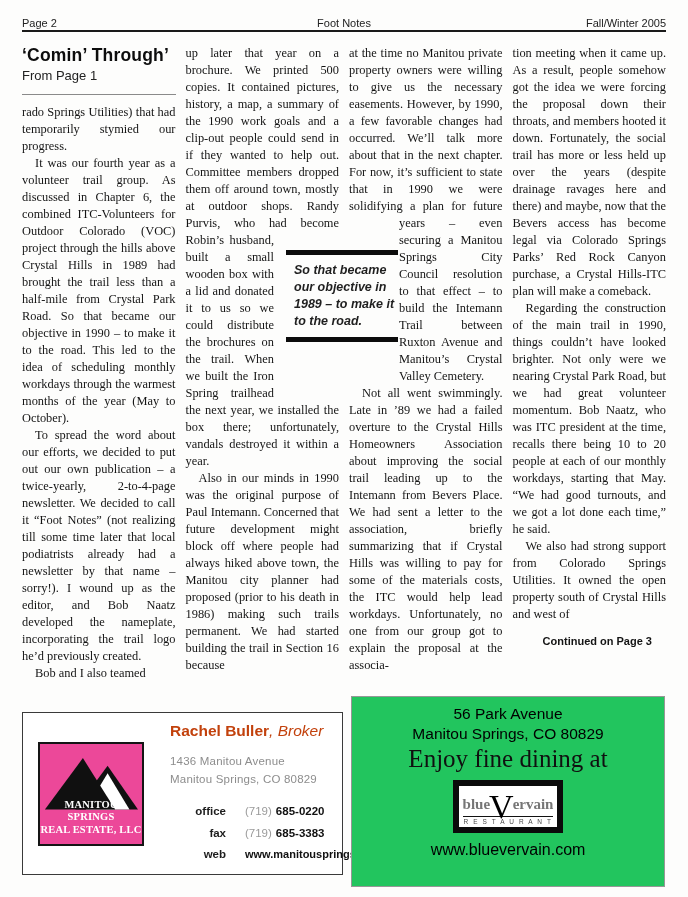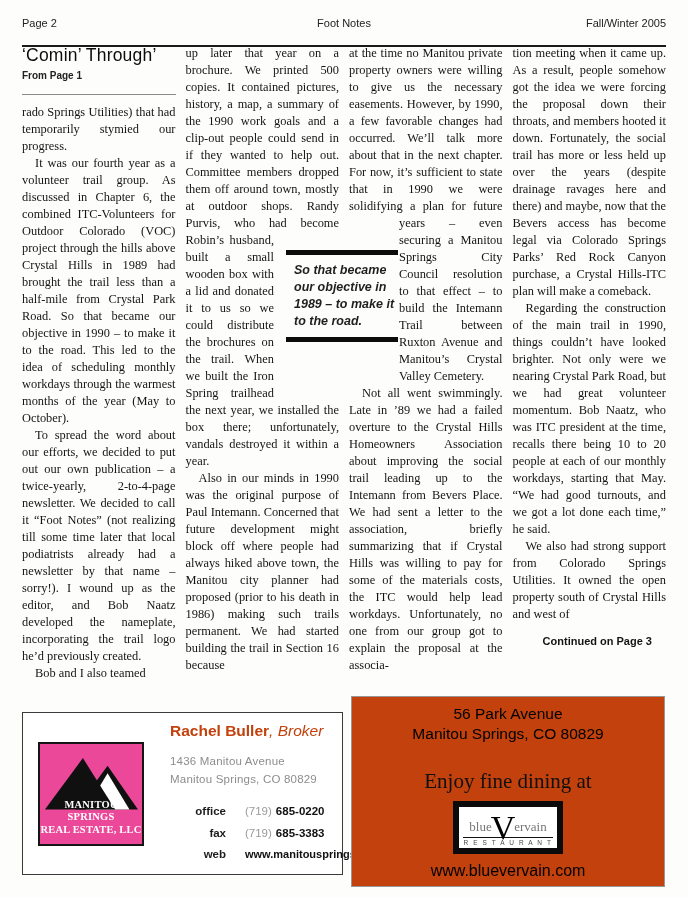--- a/index.html
+++ b/index.html
@@ -2,34 +2,34 @@
 <html><head>
 <meta charset="utf-8">
 <style>
   html,body{margin:0;padding:0;background:#e8e8e8;}
   .page{position:relative;width:688px;height:897px;background:#fdfdfc;margin:0 auto;overflow:hidden;
         font-family:"Liberation Serif",serif;color:#141414;}
 
   
   .masthead{position:absolute;left:22px;top:17px;width:644px;display:flex;
             font-family:"Liberation Sans",sans-serif;font-size:11px;color:#222;
-            border-bottom:2px solid #1a1a1a;padding-bottom:16px;}
+            border-bottom:2px solid #1a1a1a;padding-bottom:1px;}
   .masthead .h-left{flex:1;text-align:left;}
   .masthead .h-center{flex:1;text-align:center;}
   .masthead .h-right{flex:1;text-align:right;}
 
   
   .columns{position:absolute;left:22px;top:45px;width:644px;display:flex;gap:10px;}
   .col{width:153px;flex:1;font-size:12.4px;line-height:17px;text-align:justify;}
   .bp{margin:0;}
   .indent{text-indent:13px;}
 
-  .title{font-family:"Liberation Sans",sans-serif;font-weight:normal;font-size:17.5px;
+  .title{font-family:"Liberation Sans",sans-serif;font-weight:bold;font-size:17.5px;
          line-height:20px;color:#0d0d0d;letter-spacing:.2px;}
-  .subtitle{font-family:"Liberation Sans",sans-serif;font-weight:bold;font-size:10px;
+  .subtitle{font-family:"Liberation Sans",sans-serif;font-weight:normal;font-size:13px;
             color:#222;margin-top:2px;}
   .title-rule{border-bottom:1px solid #8a8a8a;margin:10px 0 9px 0;}
 
   .continued{font-family:"Liberation Sans",sans-serif;font-weight:bold;font-size:11px;
              text-align:right;margin-top:10px;padding-right:14px;}
 
   
   .pull-quote{position:absolute;left:286px;top:250px;width:104px;background:#fdfdfc;
               border-top:5px solid #0c0c0c;border-bottom:5px solid #0c0c0c;
               padding:7px 0 7px 8px;
@@ -56,28 +56,28 @@
   .broker-title{font-style:italic;}
   .re-addr{font-family:"Liberation Sans",sans-serif;font-size:11.5px;line-height:1.55;
            color:#8d8d8d;letter-spacing:.2px;margin-bottom:13px;}
   .contact-row{display:flex;font-family:"Liberation Sans",sans-serif;font-size:11.5px;
                line-height:1.85;}
   .c-label{width:56px;text-align:right;font-weight:bold;color:#1d1d1d;margin-right:19px;}
   .c-prefix{color:#9a9a9a;margin-right:4px;}
   .c-value{font-weight:bold;color:#111;}
 
   
-  .ad-right{position:absolute;left:351px;top:696px;width:314px;height:191px;background:#c2410c;
+  .ad-right{position:absolute;left:351px;top:696px;width:314px;height:191px;background:#22c55e;
             border:1.5px solid #979797;box-sizing:border-box;text-align:center;padding-top:7px;}
   .r-addr{font-family:"Liberation Sans",sans-serif;font-size:15.5px;line-height:1.32;color:#000;}
-  .r-tagline{font-family:"Liberation Serif",serif;font-size:21px;color:#101010;margin-top:24px;}
+  .r-tagline{font-family:"Liberation Serif",serif;font-size:25px;color:#101010;margin-top:0;}
   .bv-logo{display:inline-block;margin-top:7px;border:6px solid #0b0b0b;background:#fff;
            padding:2px 4px 0 4px;}
   .bv-top{display:flex;align-items:flex-end;justify-content:center;}
-  .bv-word{font-family:"Liberation Serif",serif;font-size:13px;color:#767676;line-height:1;}
+  .bv-word{font-family:"Liberation Serif",serif;font-size:15px;color:#767676;line-height:1;font-weight:bold;}
   .bv-v{font-family:"Liberation Serif",serif;font-size:34px;color:#000;line-height:.72;
         position:relative;top:7px;margin:0 -1px;z-index:2;}
   .bv-bottom{border-top:1.5px solid #111;margin-top:4px;padding:1px 1px 2px 1px;
              font-family:"Liberation Sans",sans-serif;font-size:6.5px;letter-spacing:1.6px;
              color:#4a4a4a;white-space:nowrap;}
   .r-site{font-family:"Liberation Sans",sans-serif;font-size:16px;color:#000;margin-top:8px;}
 </style>
 </head>
 <body>
 

